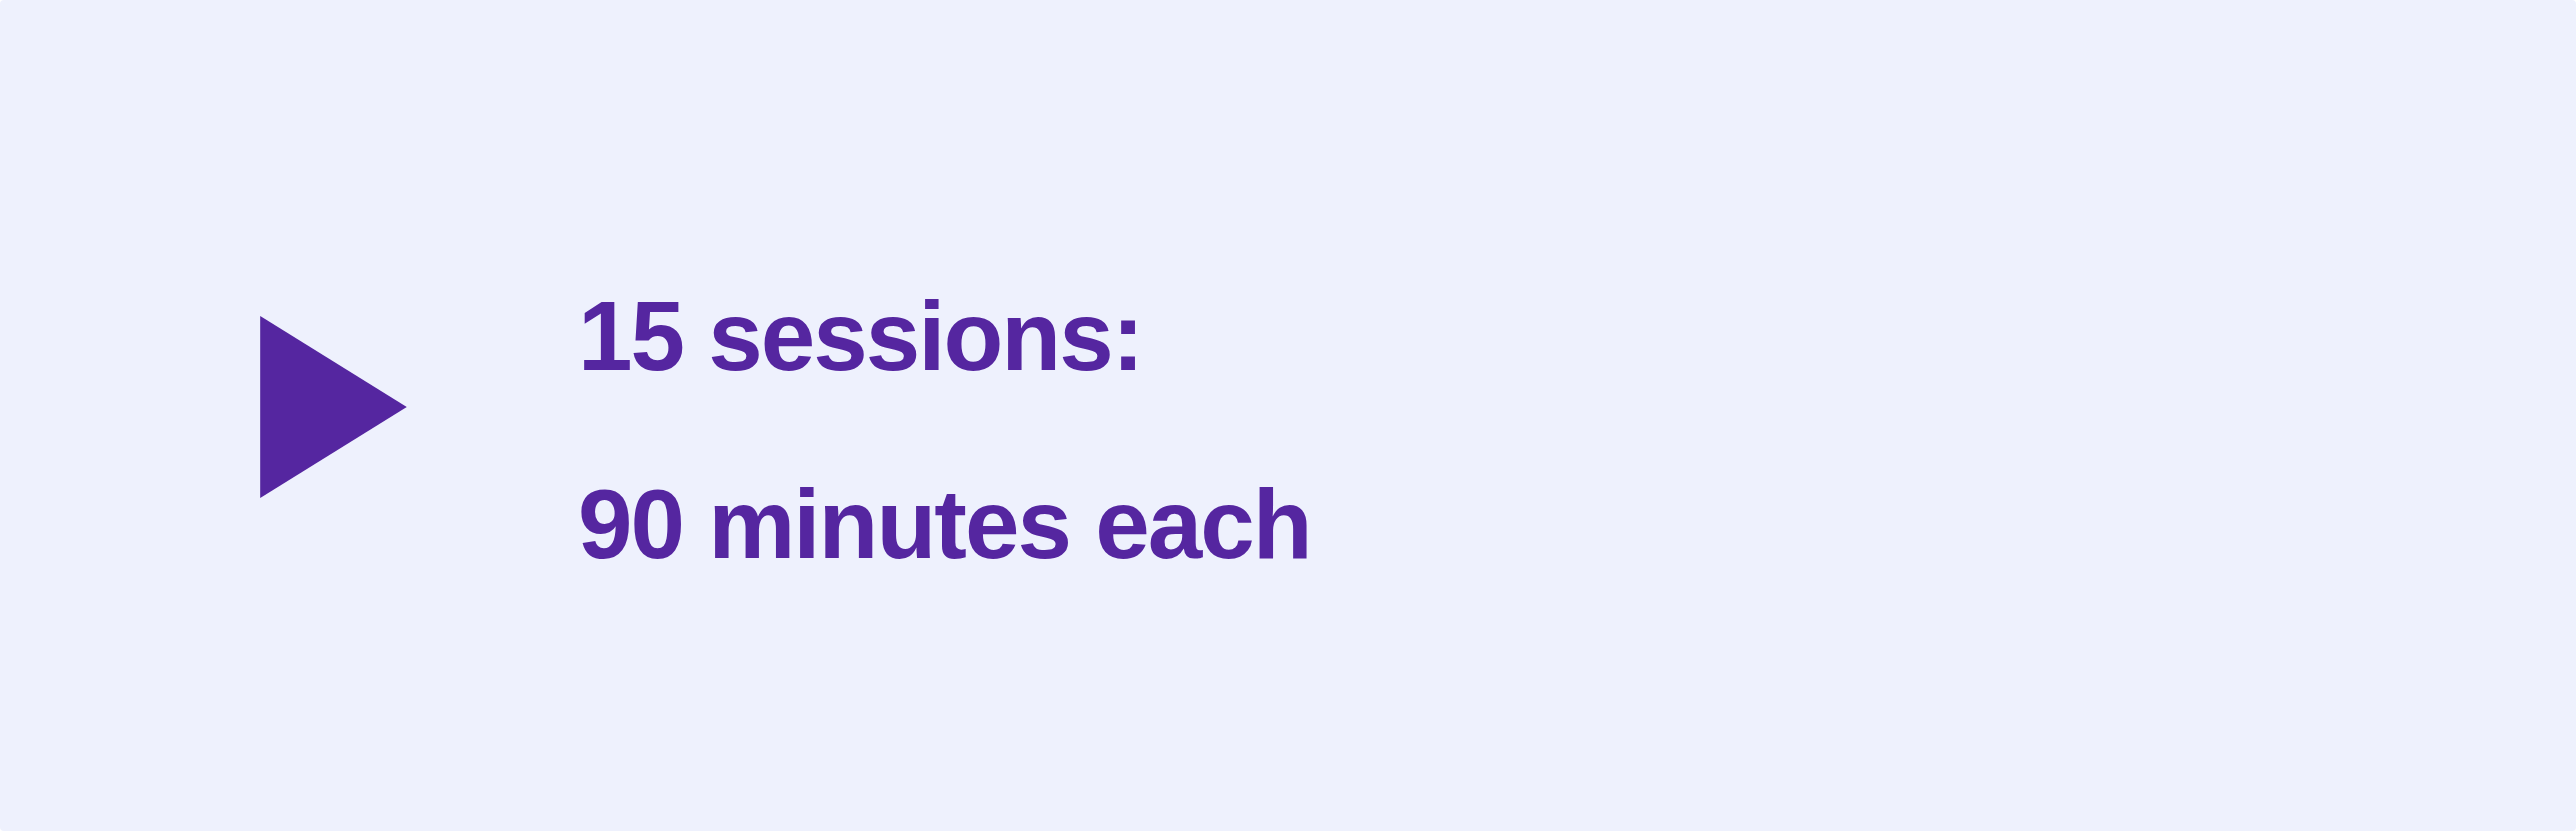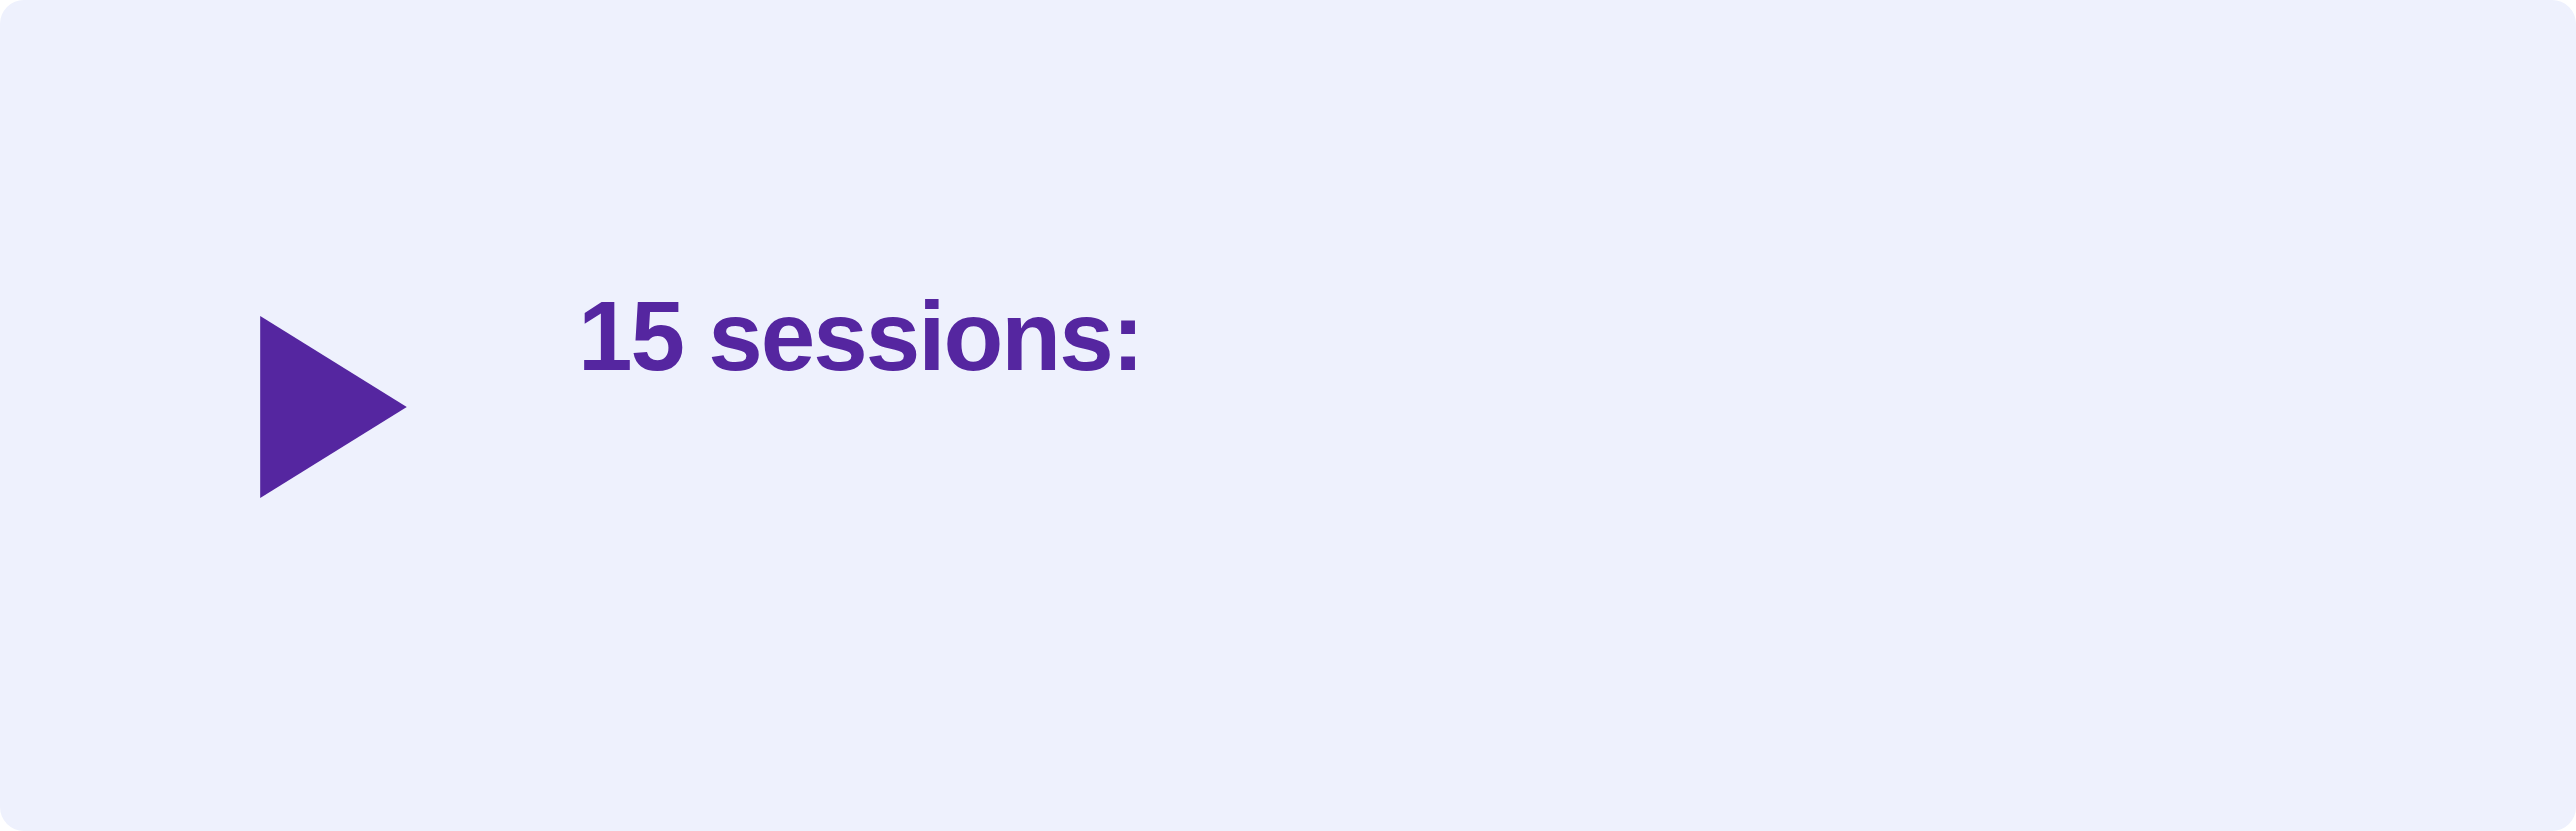--- a/index.html
+++ b/index.html
@@ -13,21 +13,21 @@
     overflow: hidden;
     font-family: "Liberation Sans", sans-serif;
   }
 
   .info-card {
     position: relative;
     box-sizing: border-box;
     width: 2576px;
     height: 831px;
     background: #eef1fd;
-    border-radius: 24px;
+    border-radius: 4px;
     display: flex;
     flex-direction: row;
     align-items: center;
     overflow: hidden;
   }
 
   
   .marker-wrap {
     position: absolute;
     left: 260px;
@@ -67,16 +67,17 @@
 <div class="info-card">
 
   <span class="marker-wrap">
     <svg viewBox="0 0 182 226" xmlns="http://www.w3.org/2000/svg" aria-hidden="true">
       <polygon points="0,0 182,113 0,226" fill="#5526A0"></polygon>
     </svg>
   </span>
 
   <div class="headline">
     <span class="headline-line">15 sessions:</span>
+    <span class="headline-line">90 minutes each</span>
   </div>
 
 </div>
 
 
 </body></html>

